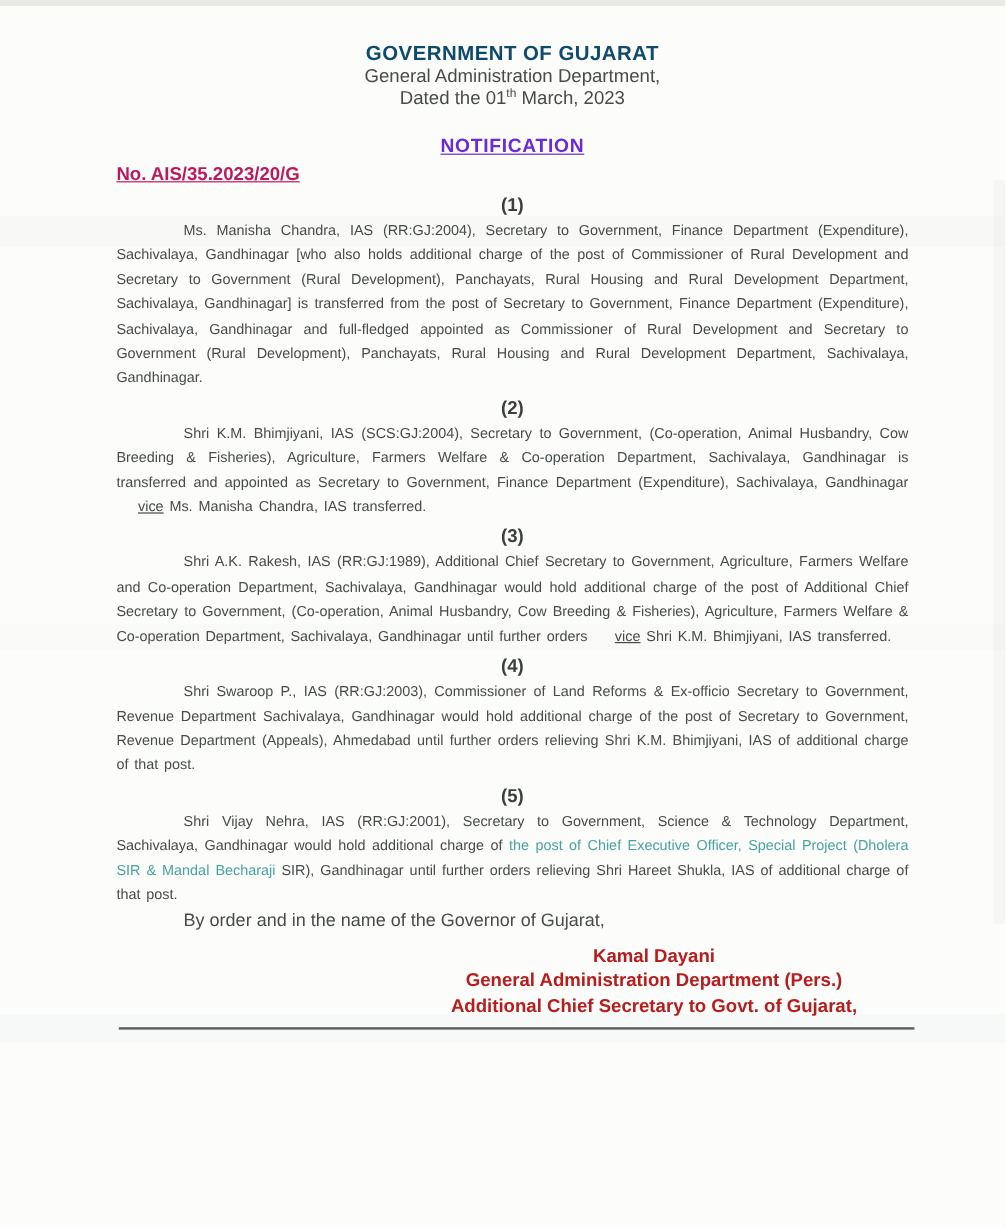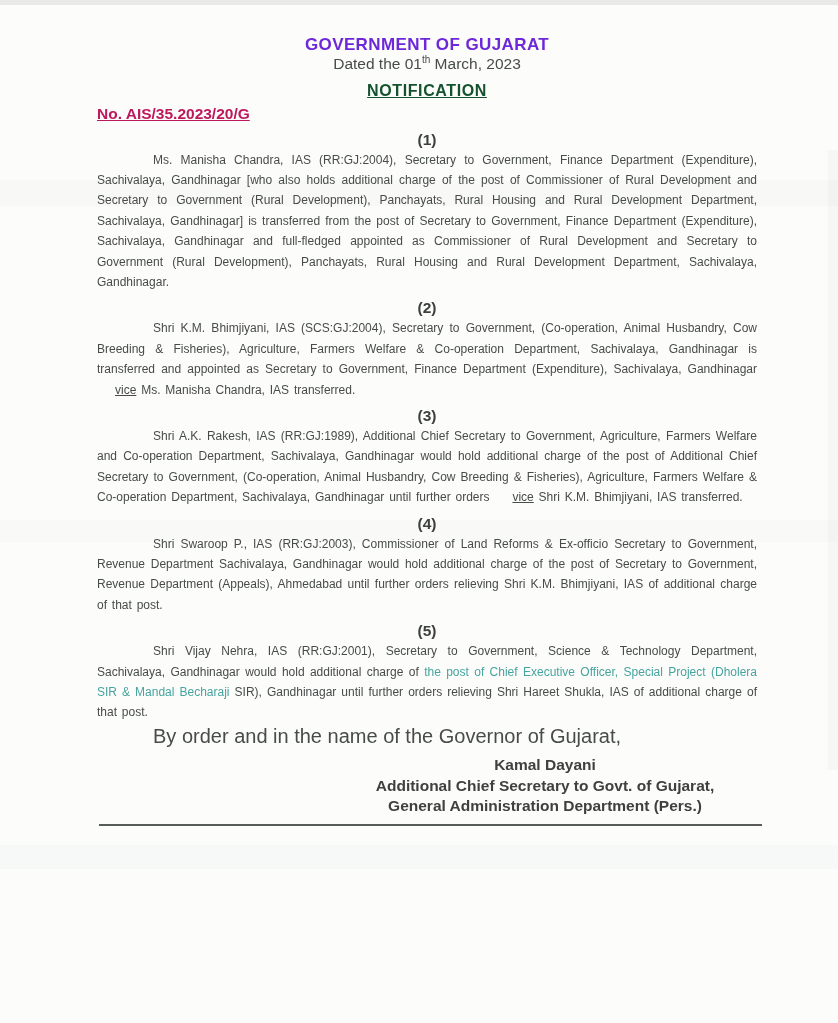--- a/index.html
+++ b/index.html
@@ -42,39 +42,39 @@
     position: absolute;
     left: 97px;
     top: 34px;
     width: 660px;
   }
   .center { text-align: center; }
   .org-name {
     font-weight: bold;
     font-size: 17px;
     letter-spacing: 0.4px;
-    color: #6d28d9;
+    color: #0c4a6e;
     line-height: 21px;
   }
   .head-line {
     font-size: 15.5px;
     line-height: 18.5px;
   }
   .date-line sup {
     font-size: 10px;
     line-height: 0;
   }
   .doc-title {
     display: inline-block;
     font-weight: bold;
     font-size: 16px;
     letter-spacing: 0.6px;
     text-decoration: underline;
-    color: #14532d;
-    margin-top: 7px;
+    color: #6d28d9;
+    margin-top: 21px;
     line-height: 20px;
   }
   .ref-no {
     font-weight: bold;
     font-size: 15.5px;
     text-decoration: underline;
     color: #be185d;
     margin-top: 3px;
     line-height: 20px;
   }
@@ -91,34 +91,34 @@
     font-size: 12px;
     line-height: 20.4px;
     text-align: justify;
     text-indent: 56px;
     word-spacing: 1.5px;
   }
   .u { text-decoration: underline; margin-left: 18px; }
   .teal { color: #46a4a0; }
   .closing-line {
     margin: 3px 0 0 0;
-    font-size: 20px;
+    font-size: 15px;
     line-height: 20.4px;
     text-indent: 56px;
   }
   .signature-block {
     margin-top: 9px;
     margin-left: auto;
     margin-right: -8px;
     width: 440px;
     text-align: center;
     font-weight: bold;
     font-size: 15.5px;
     line-height: 20.5px;
-    color: #404040;
+    color: #b91c1c;
   }
   .bottom-rule {
     margin-top: 7px;
     margin-left: 2px;
     width: 663px;
     border-top: 2.5px solid #585d5c;
   }
 </style>
 </head>
 <body>
@@ -128,20 +128,21 @@
   <div class="scan-band-top"></div>
   <div class="scan-streak-1"></div>
   <div class="scan-streak-2"></div>
   <div class="scan-streak-3"></div>
   <div class="scan-edge-right"></div>
 
   <div class="content">
 
     <div class="center">
       <div class="org-name">GOVERNMENT OF GUJARAT</div>
+      <div class="head-line">General Administration Department,</div>
       <div class="head-line date-line"><span>Dated the 01</span><sup>th</sup><span> March, 2023</span></div>
       <div class="doc-title">NOTIFICATION</div>
     </div>
 
     <div class="ref-no">No. AIS/35.2023/20/G</div>
 
     <div class="para-number">(1)</div>
     <p class="body-para"><span>Ms. Manisha Chandra, IAS (RR:GJ:2004), Secretary to Government, Finance Department (Expenditure), Sachivalaya, Gandhinagar [who also holds additional charge of the post of Commissioner of Rural Development and Secretary to Government (Rural Development), Panchayats, Rural Housing and Rural Development Department, Sachivalaya, Gandhinagar] is transferred from the post of Secretary to Government, Finance Department (Expenditure), Sachivalaya, Gandhinagar and full-fledged appointed as Commissioner of Rural Development and Secretary to Government (Rural Development), Panchayats, Rural Housing and Rural Development Department, Sachivalaya, Gandhinagar.</span></p>
 
     <div class="para-number">(2)</div>
@@ -153,20 +154,20 @@
     <div class="para-number">(4)</div>
     <p class="body-para"><span>Shri Swaroop P., IAS (RR:GJ:2003), Commissioner of Land Reforms &amp; Ex-officio Secretary to Government, Revenue Department Sachivalaya, Gandhinagar would hold additional charge of the post of Secretary to Government, Revenue Department (Appeals), Ahmedabad until further orders relieving Shri K.M. Bhimjiyani, IAS of additional charge of that post.</span></p>
 
     <div class="para-number">(5)</div>
     <p class="body-para"><span>Shri Vijay Nehra, IAS (RR:GJ:2001), Secretary to Government, Science &amp; Technology Department, Sachivalaya, Gandhinagar would hold additional charge of </span><span class="teal">the post of Chief Executive Officer, Special Project (Dholera SIR &amp; Mandal Becharaji</span><span> SIR), Gandhinagar until further orders relieving Shri Hareet Shukla, IAS of additional charge of that post.</span></p>
 
     <p class="closing-line">By order and in the name of the Governor of Gujarat,</p>
 
     <div class="signature-block">
       <div>Kamal Dayani</div>
+      <div>General Administration Department (Pers.)</div>
       <div>Additional Chief Secretary to Govt. of Gujarat,</div>
-      <div>General Administration Department (Pers.)</div>
     </div>
 
     <div class="bottom-rule"></div>
 
   </div>
 </div>
 
 </body></html>

